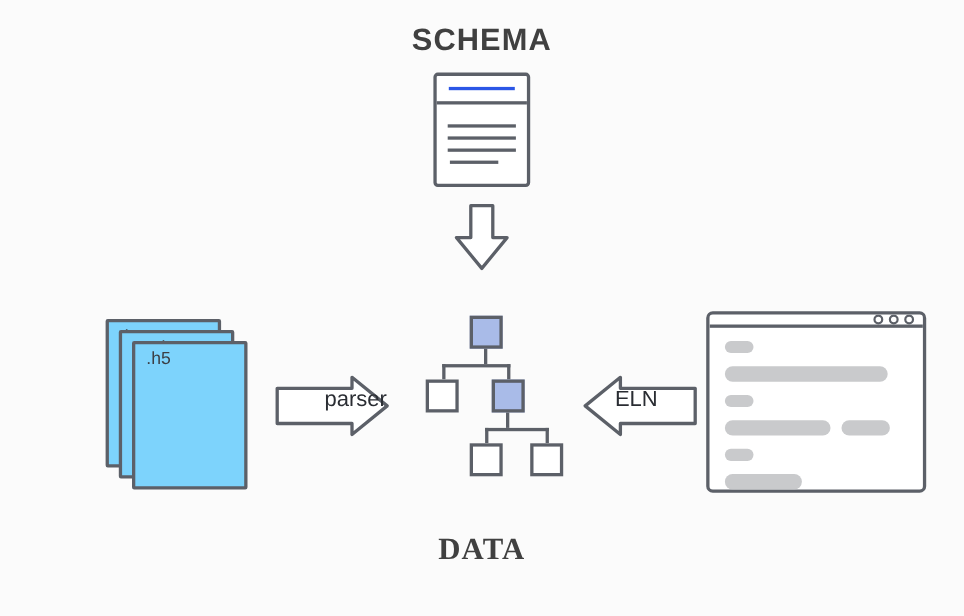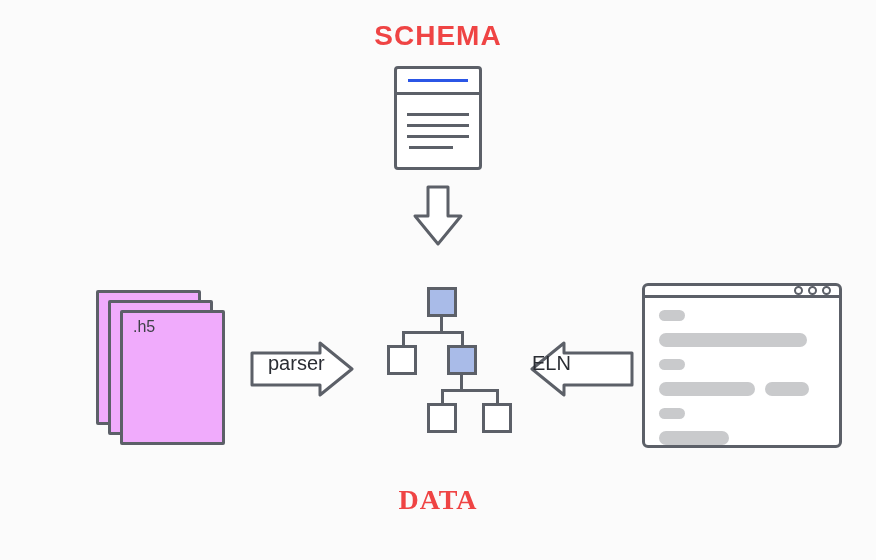--- a/index.html
+++ b/index.html
@@ -5,21 +5,21 @@
     * { margin: 0; padding: 0; box-sizing: border-box; }
     body {
       width: 876px;
       height: 560px;
       background: #fbfbfb;
       font-family: -apple-system, "Segoe UI", Arial, sans-serif;
       position: relative;
     }
     .label {
       position: absolute;
-      color: #ef4444;
+      color: #404040;
       font-weight: 700;
       font-size: 28px;
       letter-spacing: 1px;
     }
     .label-schema { top: 20px; left: 50%; transform: translateX(-50%); }
     .label-data   { bottom: 44px; left: 50%; transform: translateX(-50%); font-family: Liberation Serif, serif; }
 
     
     .schema-doc {
       position: absolute;
@@ -63,21 +63,21 @@
       position: absolute;
       top: 290px;
       left: 96px;
       width: 135px;
       height: 155px;
     }
     .file {
       position: absolute;
       width: 105px;
       height: 135px;
-      background: #f0abfc;
+      background: #7dd3fc;
       border: 3px solid #5c6068;
       border-radius: 2px;
     }
     .file.f1 { top: 0; left: 0; }
     .file.f2 { top: 10px; left: 12px; }
     .file.f3 { top: 20px; left: 24px; }
     .file .ext {
       position: absolute;
       top: 5px; left: 10px;
       font-size: 16px;
@@ -87,20 +87,21 @@
     
     .arrow-right.parser {
       position: absolute;
       top: 339px;
       left: 248px;
     }
     .arrow-label {
       position: absolute;
       font-size: 20px;
       color: #2a2d33;
+      margin-left: 27px;
     }
     .arrow-label.parser { top: 352px; left: 268px; }
     .arrow-label.eln    { top: 352px; left: 532px; }
 
     
     .tree {
       position: absolute;
       top: 287px;
       left: 389px;
       width: 130px;

